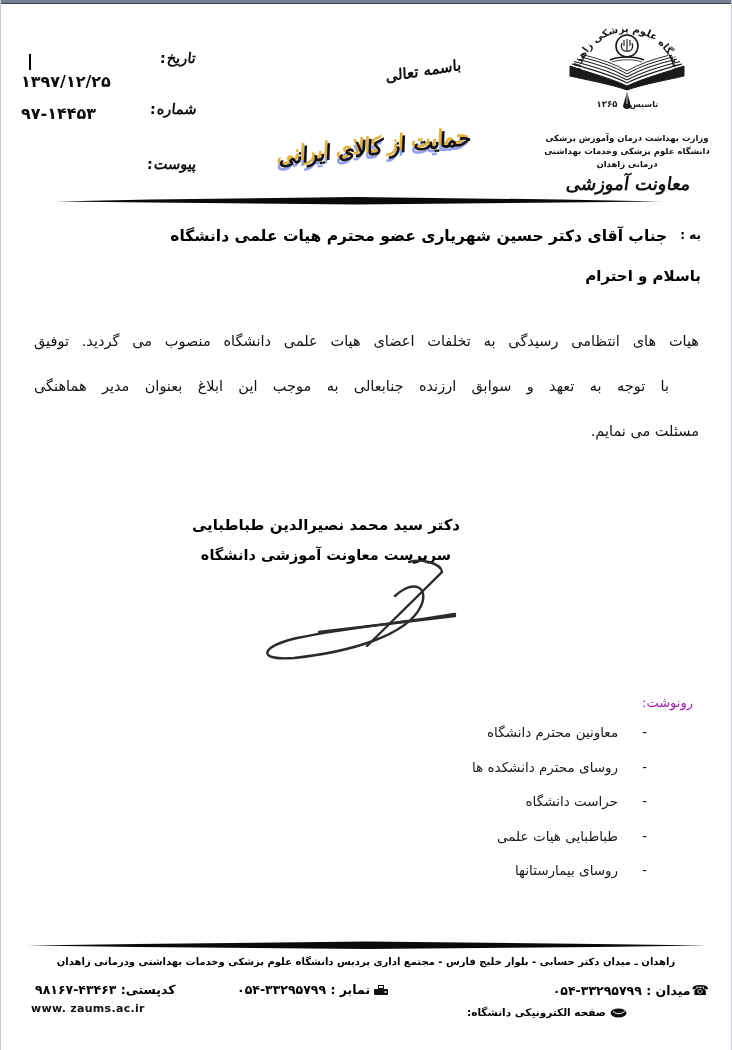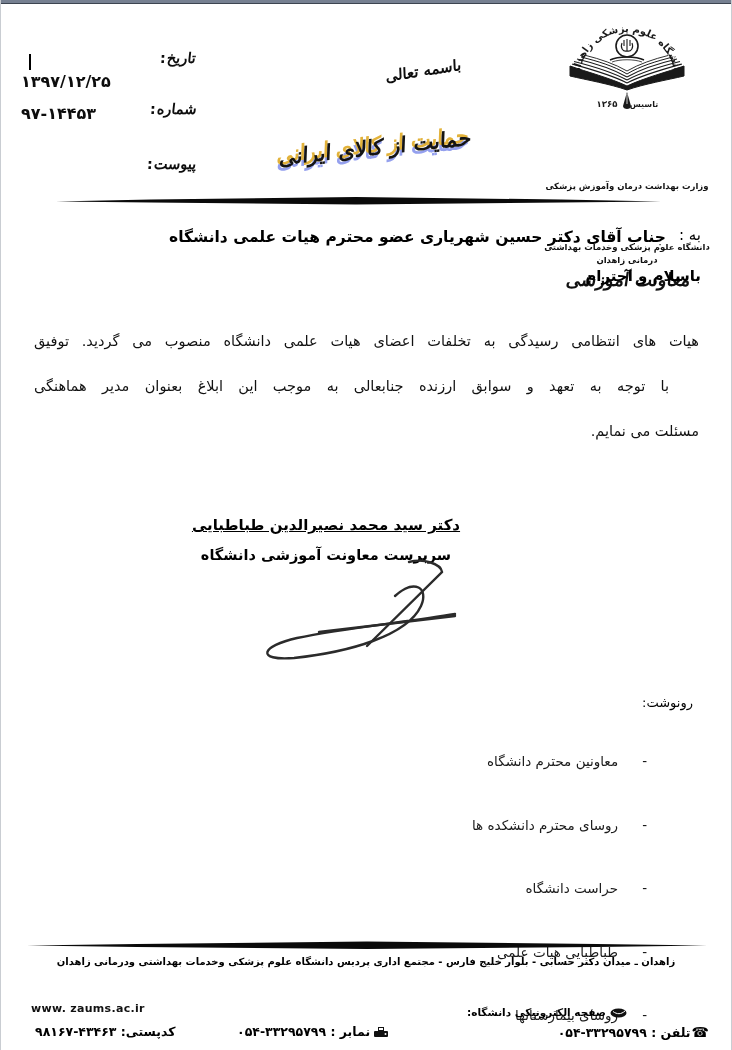--- a/index.html
+++ b/index.html
@@ -7,62 +7,62 @@
   body { font-family:"DejaVu Sans", sans-serif; }
   .page {
     position:relative; width:732px; height:1050px; margin:0 auto;
     background:#ffffff; overflow:hidden;
     border-left:1px solid #c9cdd2; border-right:1px solid #c9cdd2;
   }
   .topbar { position:absolute; left:0; top:0; width:732px; height:4px; background:#768091; border-bottom:1px solid #3c4450; }
 
   
   .logo-block { position:absolute; right:14px; top:10px; width:180px; text-align:center; color:#111; }
-  .logo-block .ministry { font-size:8.5px; font-weight:bold; line-height:13px; direction:rtl;margin-top:48px; }
+  .logo-block .ministry { font-size:8.5px; font-weight:bold; line-height:13px; direction:rtl; }
   .logo-block .dept { font-size:18px; font-weight:bold; font-style:italic; direction:rtl; margin-top:2px; transform:skewX(6deg); }
 
   .besmellah { position:absolute; left:383px; top:62px; font-size:15px; font-weight:bold; font-style:italic;
     direction:rtl; transform:rotate(-9deg) skewX(8deg); color:#0d0d0d; }
   .slogan { position:absolute; left:276px; top:136px; font-size:21px; font-weight:bold; font-style:italic;
     direction:rtl; transform:rotate(-6deg) skewX(6deg); color:#141414; white-space:nowrap; }
 
   .meta { position:absolute; left:16px; top:44px; width:190px; color:#0d0d0d; }
   .meta .lbl { position:absolute; font-size:14.5px; font-weight:bold; font-style:italic; direction:rtl; transform:skewX(8deg); }
   .meta .val { position:absolute; font-size:16px; font-weight:bold; direction:ltr; letter-spacing:1.5px; }
   .cursor-mark { position:absolute; left:12px; top:10px; width:2px; height:16px; background:#000; }
 
   .sep-top { position:absolute; left:55px; top:196px; }
   .sep-bottom { position:absolute; left:26px; top:941px; }
 
   
   .to-line { position:absolute; right:30px; top:226px; direction:rtl; white-space:nowrap; color:#000; }
-  .to-line .to-prefix { font-size:15px; font-weight:normal; vertical-align:2px; }
+  .to-line .to-prefix { font-size:12px; font-weight:bold; vertical-align:2px; }
   .to-line .to-name { font-size:15.5px; font-weight:bold; margin-right:13px; }
   .salutation { position:absolute; right:30px; top:267px; font-size:15px; font-weight:bold; direction:rtl; color:#000; }
 
   .body-text { position:absolute; right:32px; left:33px; top:320px; direction:rtl; font-size:14.5px; color:#111; }
   .body-text .bl { height:45px; line-height:42px; text-align:justify; text-align-last:justify; white-space:nowrap; }
   .body-text .bl.first { padding-right:30px; }
   .body-text .bl.last { text-align:right; text-align-last:right; }
 
   .sig-block { position:absolute; left:150px; top:516px; width:350px; text-align:center; direction:rtl; color:#000; }
-  .sig-name { font-size:15px; font-weight:bold;text-decoration:underline; }
+  .sig-name { font-size:15px; font-weight:bold; }
   .sig-title { font-size:14.5px; font-weight:bold; margin-top:13px; }
   .sig-scribble { position:absolute; left:248px; top:556px; }
 
   
-  .cc-label { position:absolute; right:38px; top:695px; font-size:13px; direction:rtl; color:#000000; }
+  .cc-label { position:absolute; right:38px; top:695px; font-size:13px; direction:rtl; color:#a21caf; }
   .cc-list { position:absolute; right:84px; top:724px; direction:rtl; color:#1a1a1a; }
-  .cc-item { height:34.5px; font-size:13.5px; direction:rtl; text-align:right;margin-top:29px; }
+  .cc-item { height:34.5px; font-size:13.5px; direction:rtl; text-align:right; }
   .cc-item .dash { display:inline-block; }
   .cc-item .txt { margin-right:24px; }
 
   
   .addr { position:absolute; left:30px; right:30px; top:956px; text-align:center; font-size:10px; font-weight:bold; direction:rtl; color:#000; }
-  .contact { position:absolute; top:1024px; font-size:12.5px; font-weight:bold; direction:rtl; white-space:nowrap; color:#000;text-align:right; }
+  .contact { position:absolute; top:982px; font-size:12.5px; font-weight:bold; direction:rtl; white-space:nowrap; color:#000;text-align:right; }
   .contact .num { direction:ltr; unicode-bidi:isolate; letter-spacing:0.5px; }
   .c-phone { right:22px; }
   .c-fax  { left:236px; }
   .c-postal { left:34px; }
   .phone-glyph { font-size:14px; font-style:normal; margin-left:1px; }
   .web-label { position:absolute; right:104px; top:1006px; font-size:10.5px; font-weight:bold; direction:rtl; color:#000;text-align:right; }
   .website { position:absolute; left:30px; top:1002px; font-size:11px; font-weight:bold; direction:ltr; color:#111; letter-spacing:0.3px; }
   .mini-icon { vertical-align:-2px; margin-left:4px; }
 </style>
 </head>
@@ -157,21 +157,21 @@
     <div class="cc-item"><span class="dash">-</span><span class="txt">طباطبایی هیات علمی</span></div>
     <div class="cc-item"><span class="dash">-</span><span class="txt">روسای بیمارستانها</span></div>
   </div>
 
   <svg class="sep-bottom" width="680" height="9">
     <polygon points="0,4.5 110,3 340,0.5 570,3 680,4.5 570,6 340,8 110,6" fill="#0a0a0a"></polygon>
   </svg>
   <div class="addr">زاهدان ـ میدان دکتر حسابی - بلوار خلیج فارس - مجتمع اداری پردیس دانشگاه علوم پزشکی وخدمات بهداشتی ودرمانی زاهدان</div>
 
   <div class="contact c-phone">
-    <span class="phone-glyph">☎</span><span>تلفن :</span>
+    <span class="phone-glyph">☎</span><span>میدان :</span>
     <span class="num">۰۵۴-۳۳۲۹۵۷۹۹</span>
   </div>
   <div class="contact c-fax">
     <svg class="mini-icon" width="14" height="11" viewBox="0 0 14 11">
       <rect x="0" y="4" width="14" height="6" rx="1" fill="#111"></rect>
       <rect x="4" y="0" width="6" height="4" fill="#111"></rect>
       <rect x="5" y="1" width="4" height="2" fill="#fff"></rect>
       <circle cx="11.5" cy="7" r="1" fill="#fff"></circle>
     </svg><span>نمابر :</span>
     <span class="num">۰۵۴-۳۳۲۹۵۷۹۹</span>

